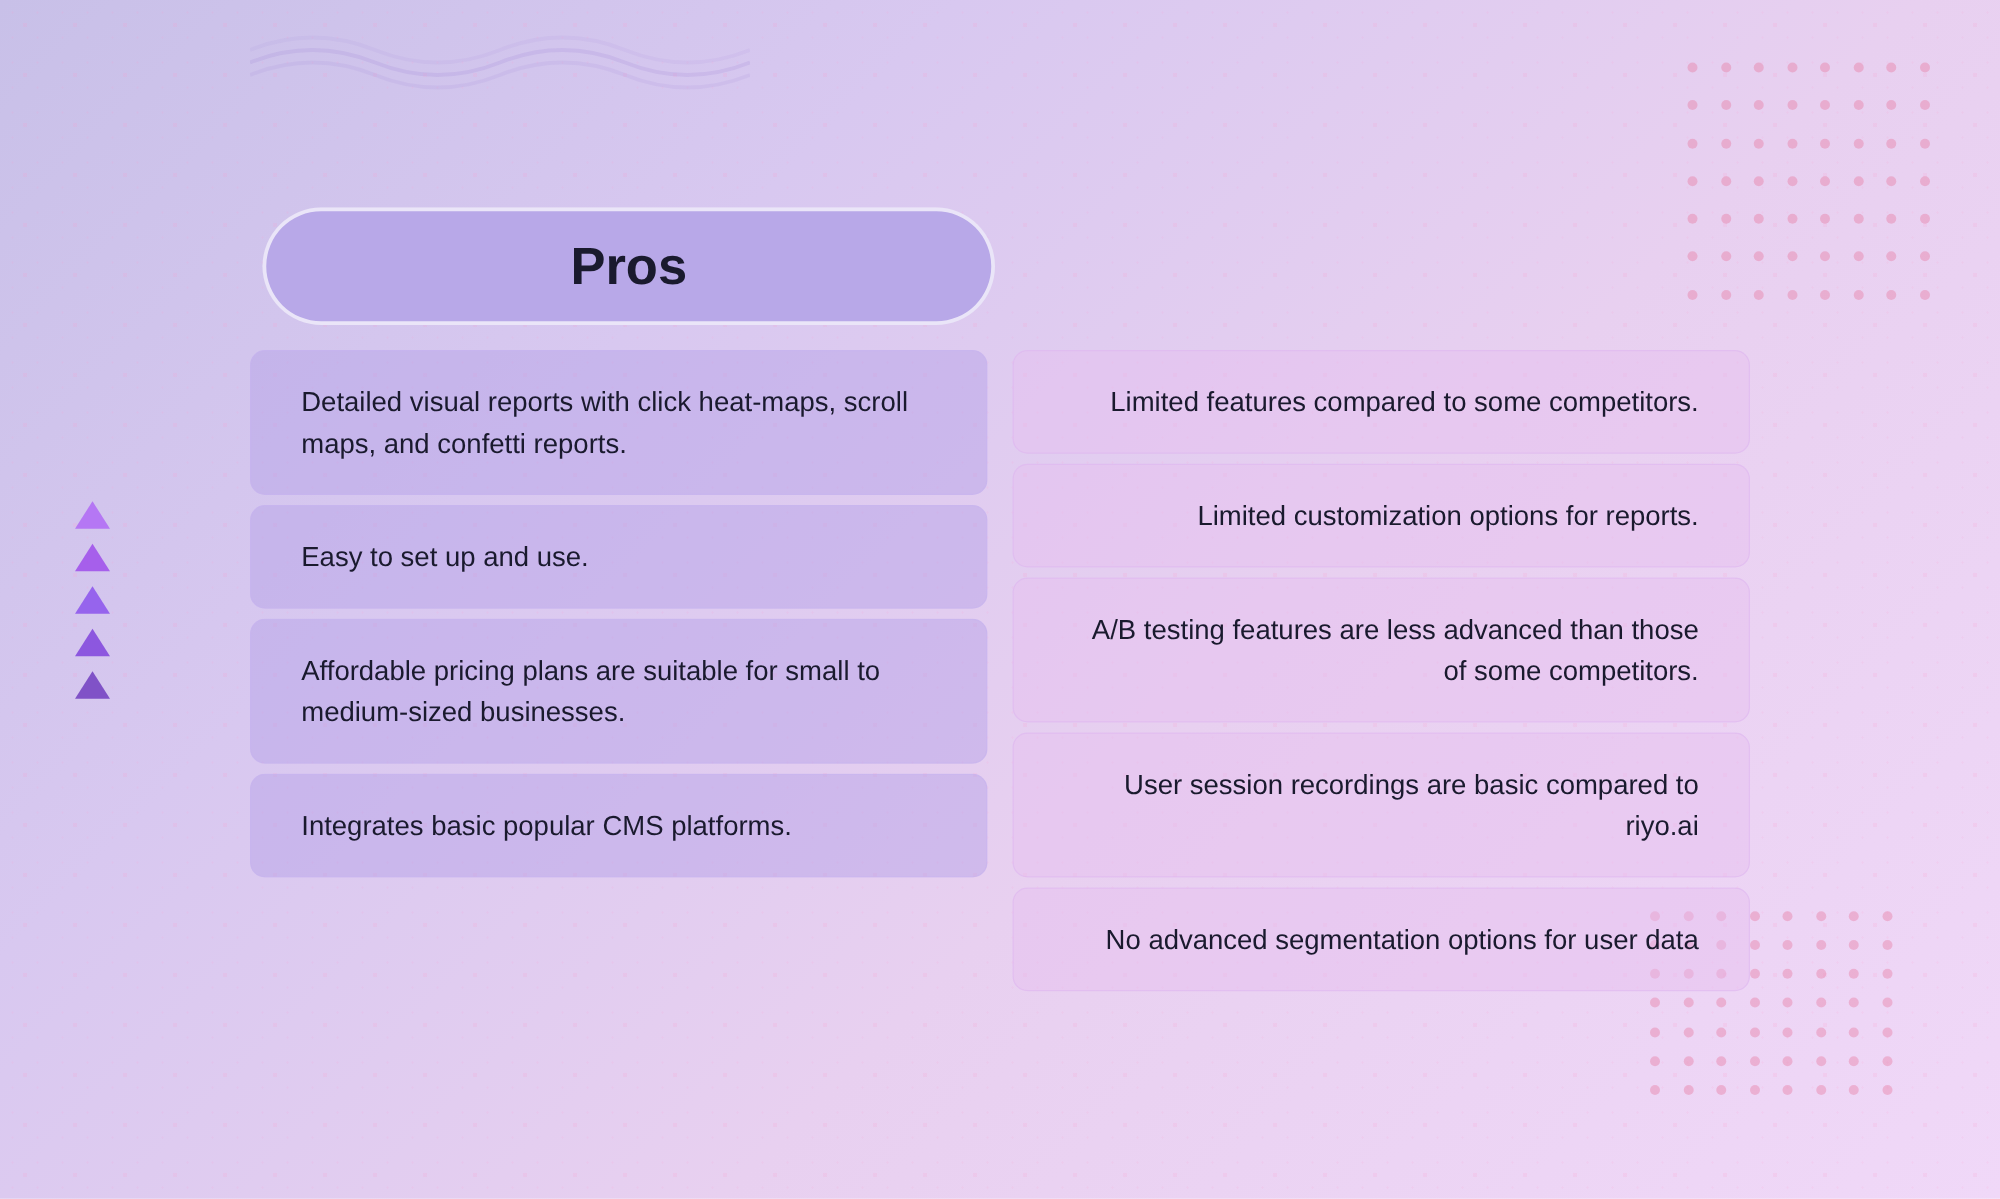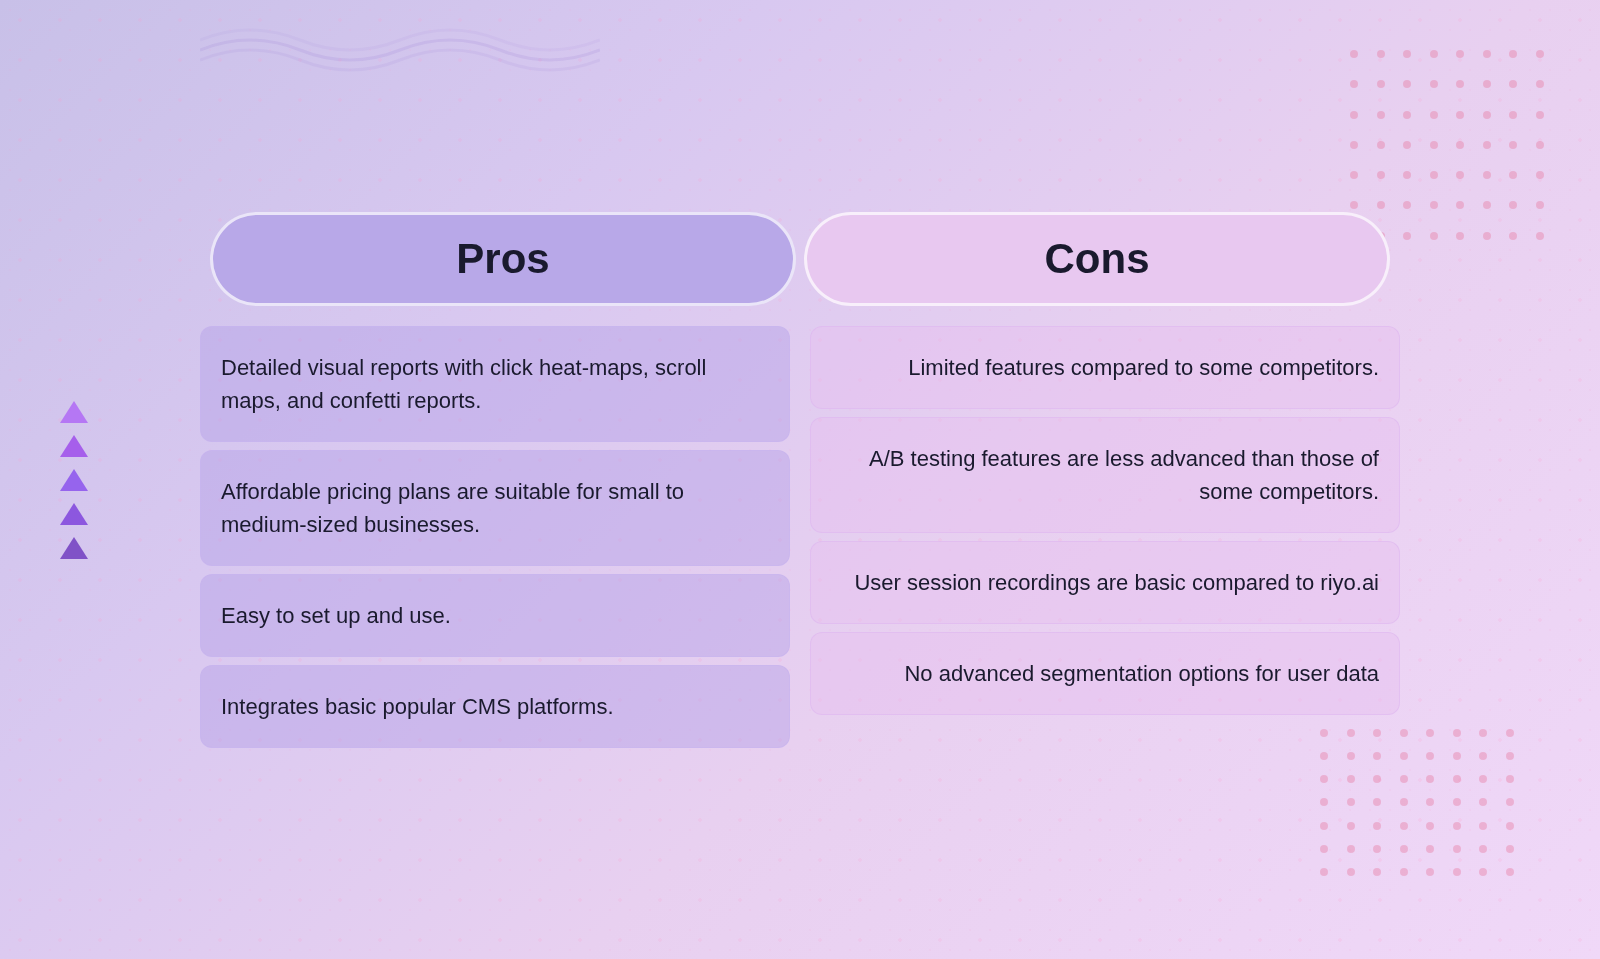--- a/index.html
+++ b/index.html
@@ -118,21 +118,21 @@
 
     .cons-column {
       display: flex;
       flex-direction: column;
       gap: 8px;
       padding-left: 10px;
     }
 
     .cell {
       border-radius: 12px;
-      padding: 24px 20px;
+      padding: 24px 40px;
       font-size: 22px;
       line-height: 1.5;
       color: #1a1a2e;
       font-weight: 400;
     }
 
     .pros-cell {
       background: rgba(180, 160, 230, 0.45);
       border: 1px solid rgba(200,180,240,0.5);
     }
@@ -309,34 +309,32 @@
     <div class="dot"></div>
     <div class="dot"></div>
   </div>
 
 <div class="table-container">
 
   <div class="table-headers">
     <div class="header-cell header-pros">
       <span>Pros</span>
     </div>
-    <div class="header-cell header-cons">
-      <span>Cons</span>
-    </div>
   </div>
 
   <div class="table-body">
 
     <div class="pros-column" id="pros-column">
         <div class="cell pros-cell">Detailed visual reports with click heat-maps, scroll maps, and confetti reports.</div>
+        <div class="cell pros-cell">Easy to set up and use.</div>
         <div class="cell pros-cell">Affordable pricing plans are suitable for small to medium-sized businesses.</div>
-        <div class="cell pros-cell">Easy to set up and use.</div>
         <div class="cell pros-cell">Integrates basic popular CMS platforms.</div>
       </div>
 
     <div class="cons-column" id="cons-column">
         <div class="cell cons-cell">Limited features compared to some competitors.</div>
+        <div class="cell cons-cell">Limited customization options for reports.</div>
         <div class="cell cons-cell">A/B testing features are less advanced than those of some competitors.</div>
         <div class="cell cons-cell">User session recordings are basic compared to riyo.ai</div>
         <div class="cell cons-cell">No advanced segmentation options for user data</div>
       </div>
   </div>
 </div>
 
 </body></html>

